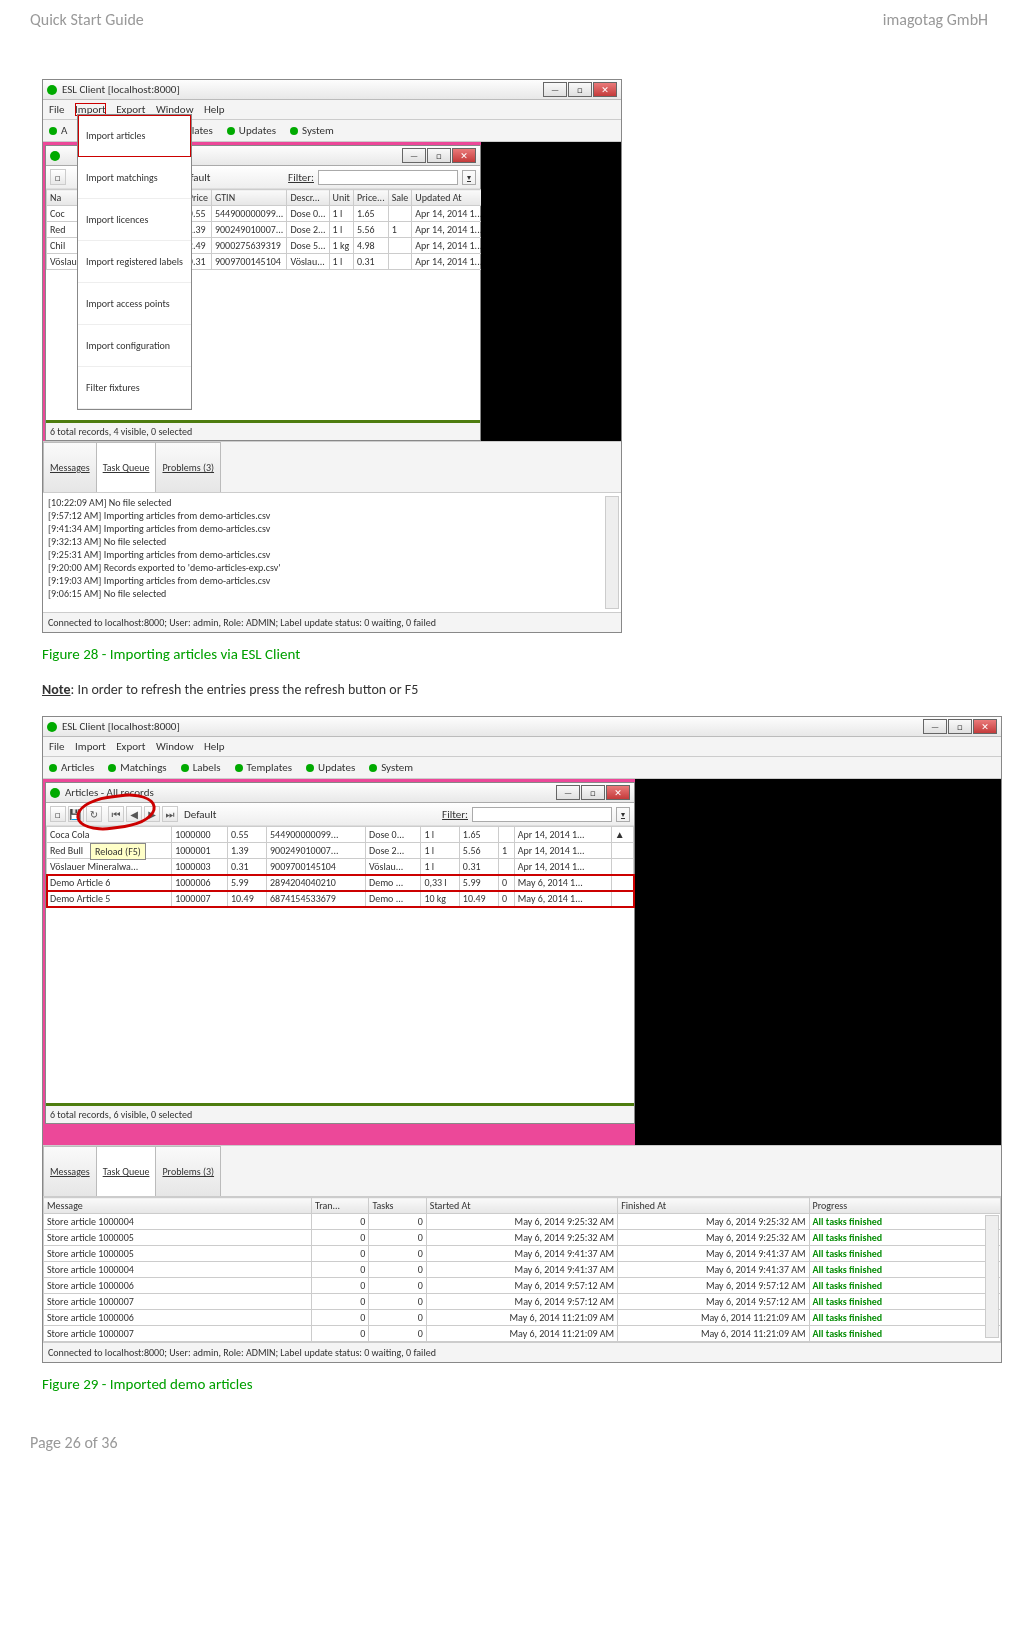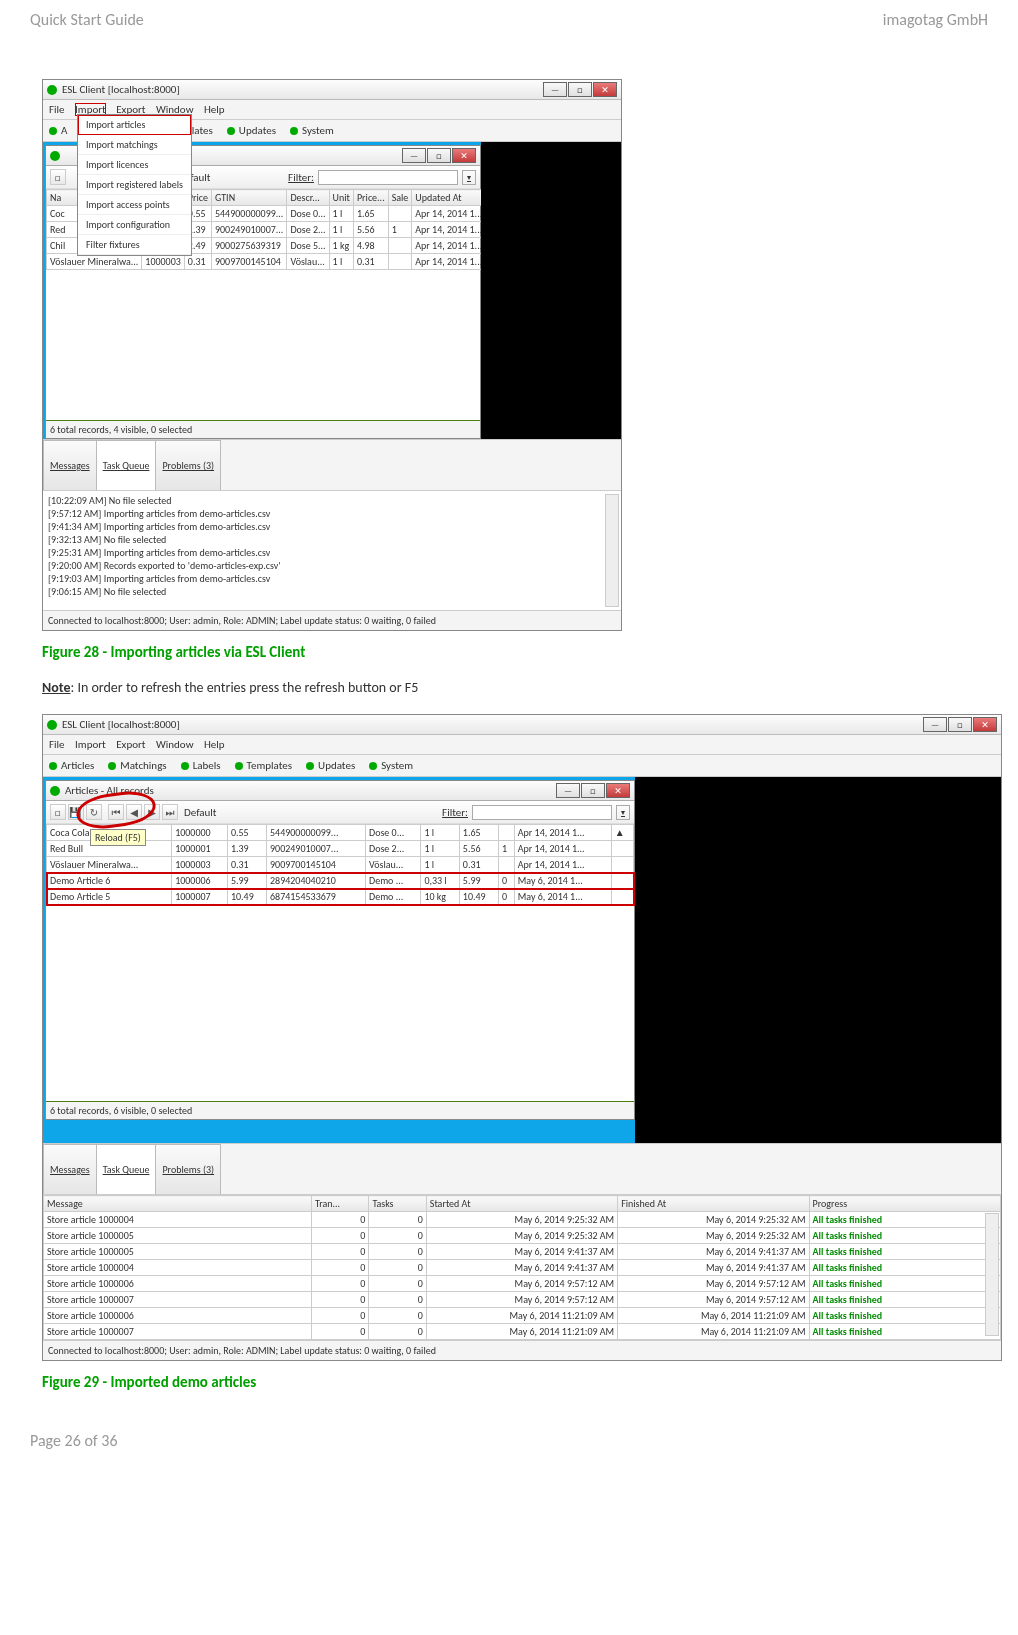--- a/index.html
+++ b/index.html
@@ -7,26 +7,26 @@
     font-family: Calibri, Arial, sans-serif;
     font-size: 14px;
     color: #333;
     background: #fff;
     width: 1018px;
     margin: 0 auto;
     padding: 10px 30px 20px 30px;
   }
   .page-header { display: flex; justify-content: space-between; color: #999; font-size: 16px; margin-bottom: 50px; }
   .page-footer { color: #999; font-size: 16px; margin-top: 40px; }
-  .figure-caption { color: #00a000; font-weight: bold; font-size: 15px; margin: 12px 0 18px 0; }
+  .figure-caption { color: #00a000; font-weight: normal; font-size: 15px; margin: 12px 0 18px 0; }
   .note-line { font-size: 14px; margin: 12px 0 18px 0; }
   .note-label { font-weight: bold; text-decoration: underline; }
 
   
-  .window { border: 1px solid #888; background: #0ea5e9; position: relative; }
+  .window { border: 1px solid #888; background: #ec4899; position: relative; }
   .window-titlebar {
     display: flex; justify-content: space-between; align-items: center;
     background: linear-gradient(#fdfdfd, #e8e8e8);
     border-bottom: 1px solid #bbb;
     font-size: 11px; padding: 2px 4px;
   }
   .title-left { display: flex; align-items: center; gap: 5px; }
   .dot { display:inline-block; width:10px; height:10px; border-radius:50%; background:#0a0; }
   .title-btns { display:flex; gap:1px; }
   .title-btns .wb { width:24px; height:15px; border:1px solid #666; background:linear-gradient(#f9f9f9,#e0e0e0); font-size:9px; text-align:center; line-height:13px; }
@@ -46,31 +46,31 @@
   .reload-box { border:1px solid #888; background:#ffffc8; font-size:10px; padding:1px 4px; position:absolute; }
   .filter-box { display:flex; align-items:center; gap:4px; margin-left:auto;text-decoration:underline; }
   .filter-box input { height:15px; width:140px; border:1px solid #aaa; font-size:10px; padding:0 2px; }
   .filter-box .dd { width:14px; height:15px; border:1px solid #aaa; text-align:center; font-size:8px; line-height:13px; }
 
   table.data { width:100%; border-collapse:collapse; font-size:10px; }
   table.data th, table.data td { border:1px solid #ccc; padding:1px 3px; text-align:left; white-space:nowrap; overflow:hidden; }
   table.data th { background:linear-gradient(#fafafa,#e6e6e6); font-weight:normal; }
   .hl-red { outline:2px solid #c00; outline-offset:-1px; }
 
-  .status-line { background:#f4f4f4; font-size:10px; padding:2px 4px; border-top:1px solid #4d7c0f; }
+  .status-line { background:#f4f4f4; font-size:10px; padding:2px 4px; border-top:3px solid #4d7c0f; }
   .msg-tabs { display:flex; gap:0; font-size:10px; background:#f4f4f4; border-top:1px solid #ccc;}
   .msg-tabs .mtab { border:1px solid #bbb; border-bottom:none; padding:18px 6px; background:linear-gradient(#fafafa,#e6e6e6); margin-right:-1px;text-decoration:underline;}
   .msg-tabs .mtab.active { background:#fff; }
   .msg-body { background:#fff; font-size:10px; padding:3px 5px; height:120px; overflow:hidden; position:relative; border-top:1px solid #ccc;}
   .msg-body .scrollmark { position:absolute; right:2px; top:3px; bottom:3px; width:14px; border:1px solid #ccc; background:#eee;}
   .conn-status { background:#f4f4f4; font-size:10px; padding:3px 5px; border-top:1px solid #ccc;}
 
   
   .import-dd { position:absolute; top:14px; left:34px; background:#fff; border:1px solid #888; font-size:10px; z-index:5; }
-  .import-dd div { padding:3px 8px; border-bottom:1px solid #eee; white-space:nowrap; }
+  .import-dd div { padding:14px 8px; border-bottom:1px solid #eee; white-space:nowrap; }
   .import-dd .first { outline:1px solid #c00; outline-offset:-1px; position:relative;}
   .import-box { outline:1px solid #c00; outline-offset:-1px; }
 
   
   .red-circle { position:absolute; border:3px solid #c00; border-radius:50%/60%; transform:rotate(-8deg); pointer-events:none; }
 
   .allfinished { color:#0a8f0a; font-weight:bold; }
 
   .fig1-wrap { width:580px; margin-left:12px; position:relative; }
   .fig2-wrap { width:960px; margin-left:12px; position:relative; }
@@ -330,21 +330,21 @@
               <span class="tool-ico">▶</span>
               <span class="tool-ico">⏭</span>
             </span>
             <span>Default</span>
             <div class="filter-box">
               <span>Filter:</span>
               <input type="text" style="">
               <span class="dd">▾</span>
             </div>
 
-            <div class="reload-box" style="top:28px; left:44px;">Reload (F5)</div>
+            <div class="reload-box" style="top:40px; left:44px;">Reload (F5)</div>
           </div>
           <table class="data" id="f29tbl">
               <tbody>
                 <tr>
                   <td>Coca Cola</td>
                   <td>1000000</td>
                   <td>0.55</td>
                   <td>544900000099...</td>
                   <td>Dose 0...</td>
                   <td>1 l</td>

